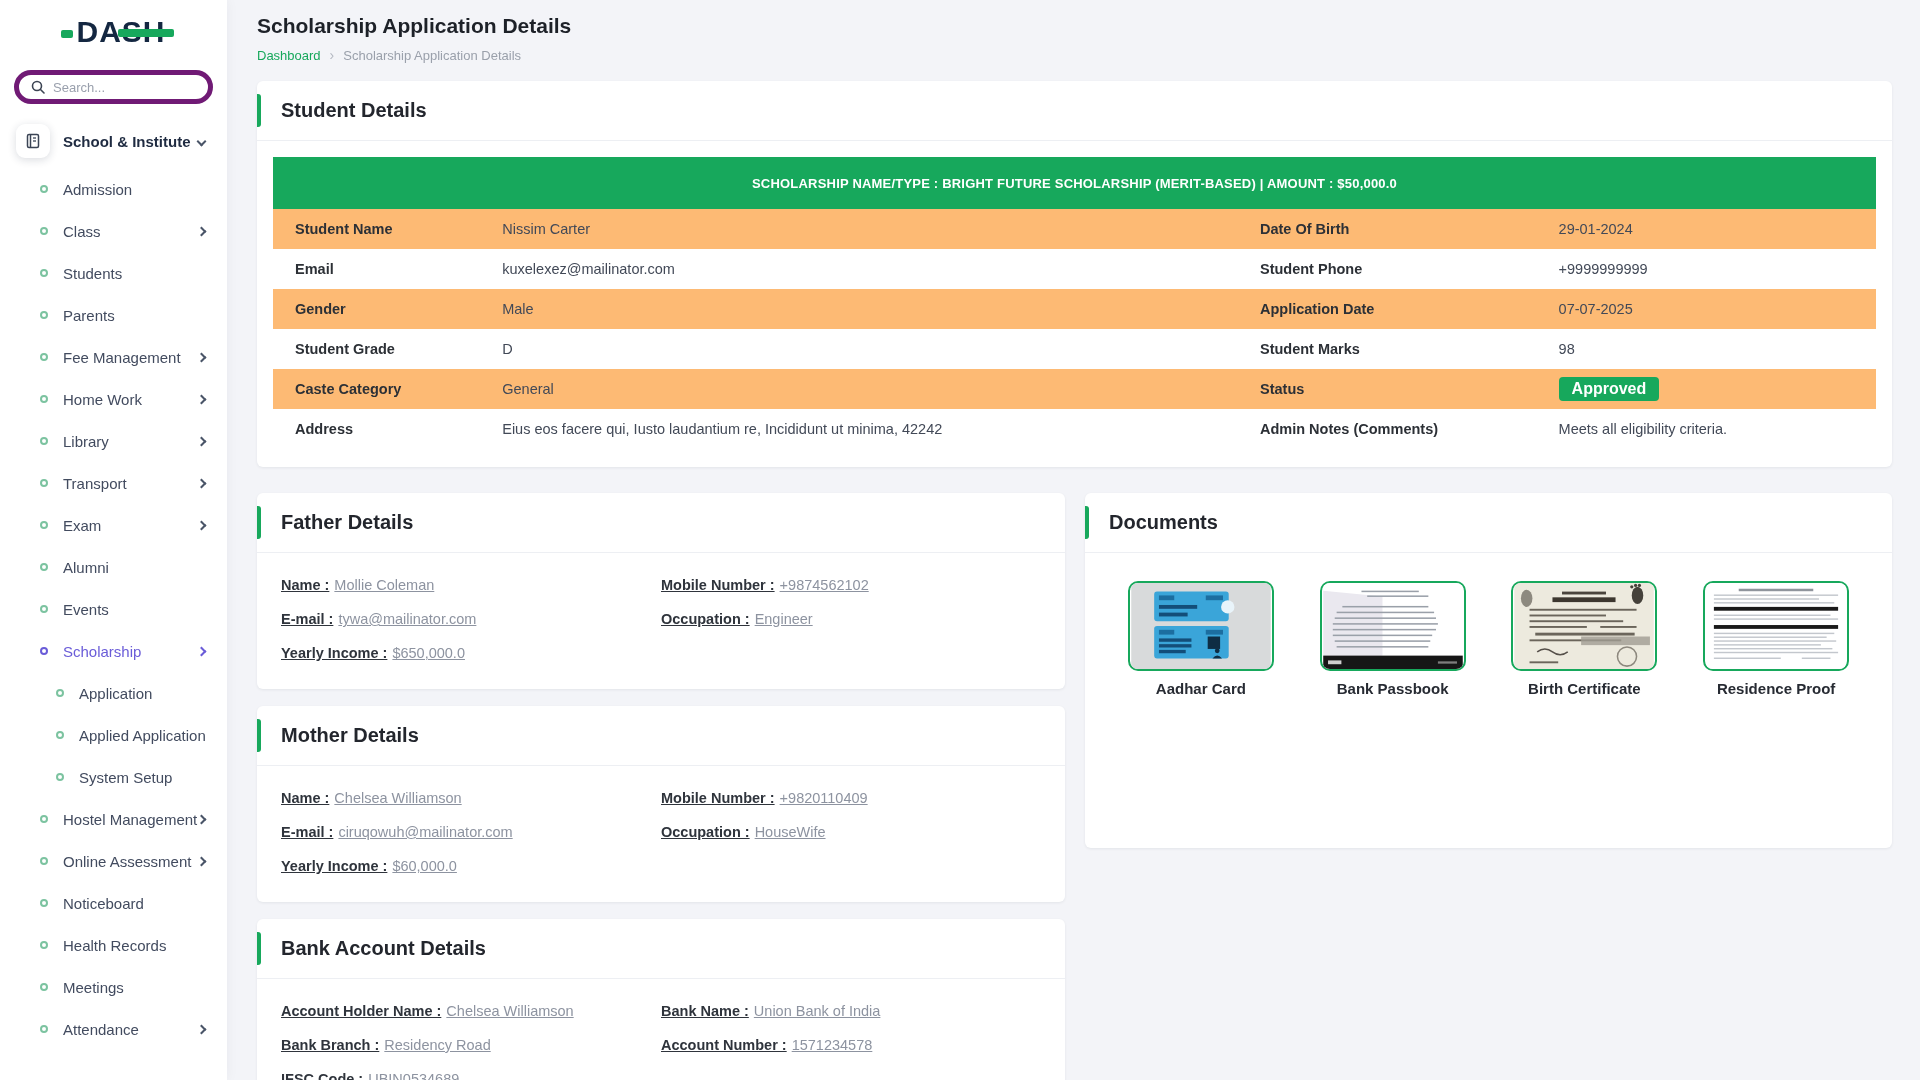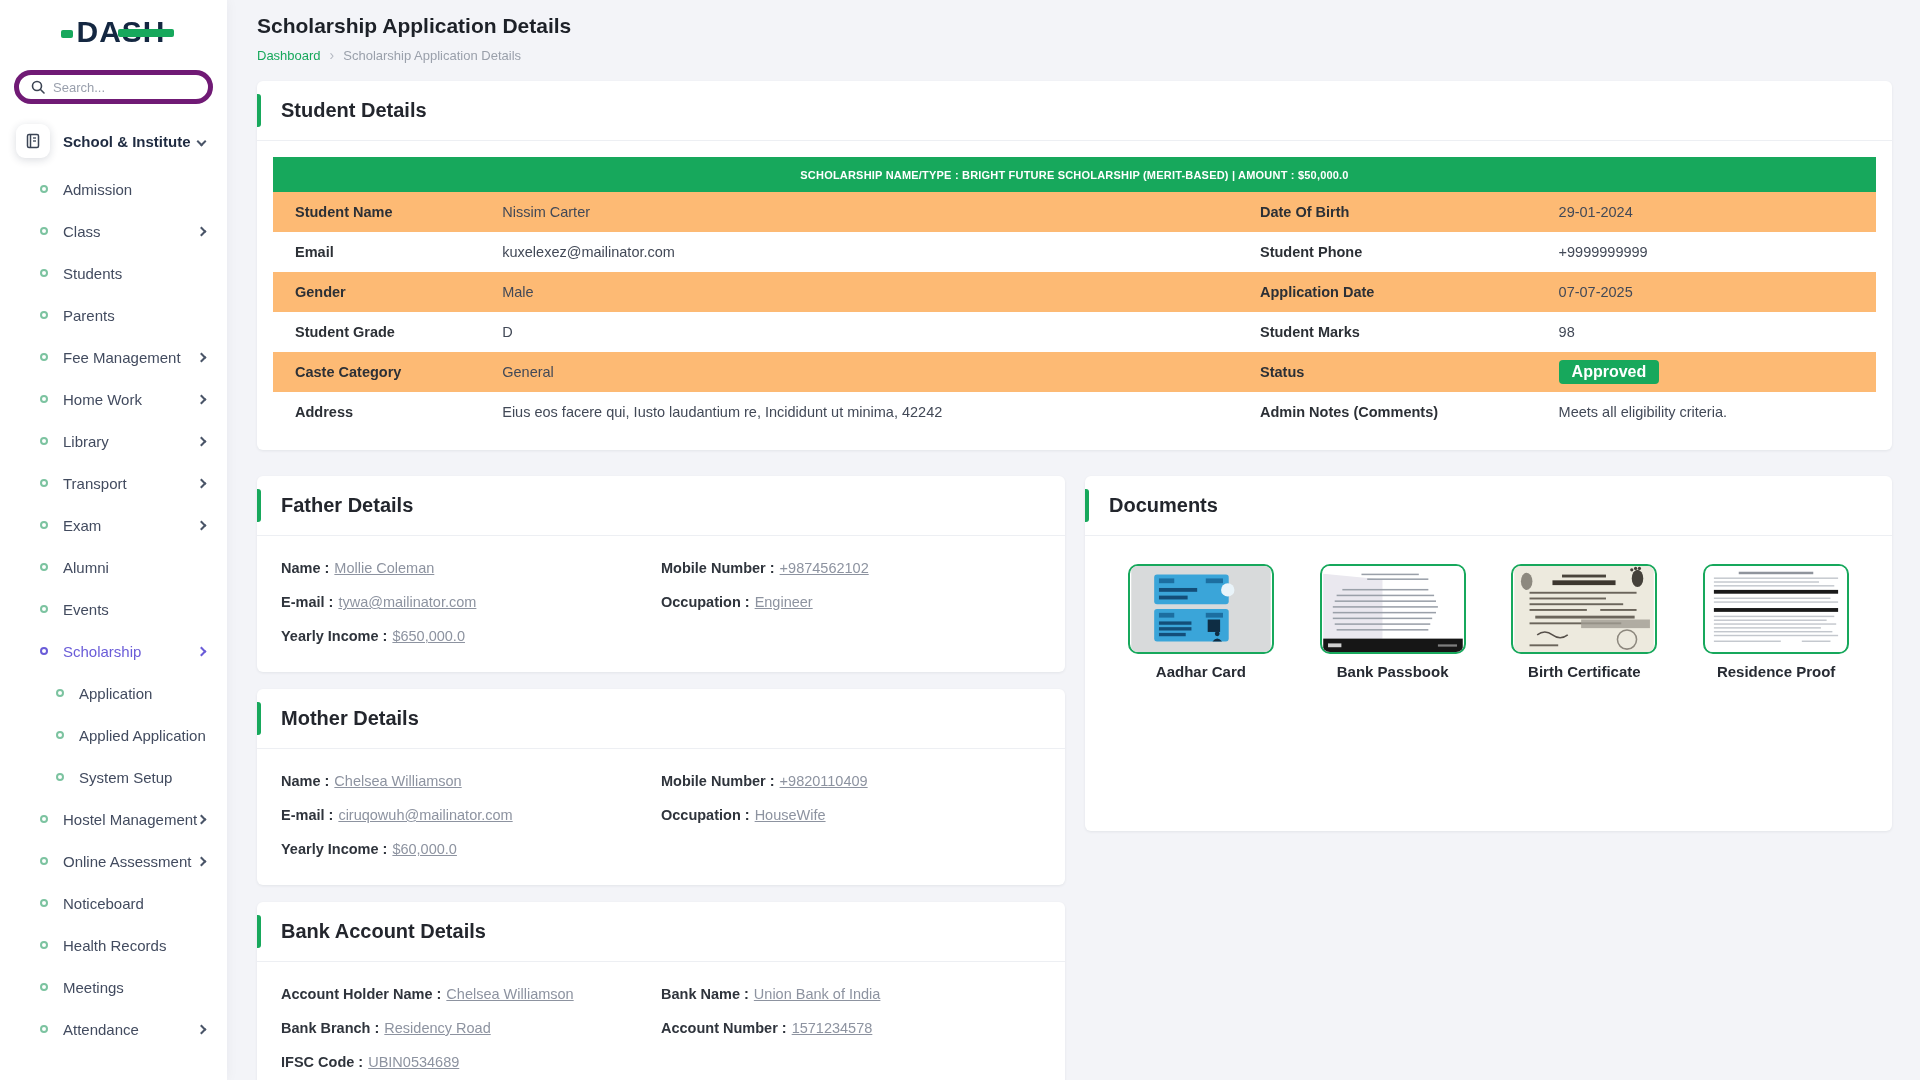--- a/index.html
+++ b/index.html
@@ -45,33 +45,33 @@
   .breadcrumb{font-size:13px;margin-bottom:18px;display:flex;align-items:center;gap:9px;}
   .breadcrumb a{color:var(--green);text-decoration:none;cursor:pointer;}
   .crumb-sep{color:#b4b8c2;font-size:14px;}
   .crumb-current{color:#9aa0ab;}
   .card{background:#fff;border-radius:6px;box-shadow:0 1px 3px rgba(16,24,40,.07);}
   .card-header{position:relative;padding:18px 24px;font-size:20px;font-weight:700;color:#23262d;border-bottom:1px solid #edeff3;}
   .card-header::before{content:'';position:absolute;left:0;top:13px;bottom:13px;width:4px;background:var(--green);border-radius:0 3px 3px 0;}
   
   .student-card{margin-bottom:26px;}
   .student-body{padding:16px 16px 18px;}
-  .banner{height:35px;background:var(--green);color:#fff;display:flex;align-items:center;justify-content:center;font-size:11px;font-weight:700;letter-spacing:.2px;}
+  .banner{height:52px;background:var(--green);color:#fff;display:flex;align-items:center;justify-content:center;font-size:13px;font-weight:700;letter-spacing:.2px;}
   table.details{width:100%;border-collapse:collapse;font-size:14.5px;table-layout:fixed;}
   table.details td{height:40px;vertical-align:middle;padding-right:10px;}
   table.details tr.stripe{background:#fdba74;}
   td.lab{padding-left:22px;font-weight:700;color:#2c3036;}
   td.val{color:#424957;}
   .badge{display:inline-block;background:var(--green);color:#fff;font-size:16px;font-weight:600;padding:3px 13px;border-radius:4px;}
   
   .lower{display:flex;gap:20px;align-items:flex-start;}
   .left-col{width:808px;display:flex;flex-direction:column;gap:17px;flex-shrink:0;}
   .two-col{display:grid;grid-template-columns:1fr 1fr;padding:22px 24px 12px;}
   .field{margin-bottom:14px;font-size:14.5px;line-height:20px;}
-  .f-label{font-weight:700;color:#2f343c;}
+  .f-label{font-weight:700;color:#2f343c;text-decoration:underline;}
   .f-value{color:var(--muted);margin-left:5px;text-decoration:underline;}
   
   .documents-card{flex:1;min-height:355px;}
   .docs-grid{display:grid;grid-template-columns:1fr 1fr 1fr 1fr;row-gap:26px;padding:28px 20px 30px;justify-items:center;}
   .doc{display:flex;flex-direction:column;align-items:center;cursor:pointer;}
   .doc-thumb{width:146px;height:90px;border:2px solid var(--green);border-radius:10px;overflow:hidden;background:#fff;}
   .doc-thumb svg{display:block;width:100%;height:100%;}
   .doc-label{margin-top:9px;font-size:15px;font-weight:700;color:#272b33;text-align:center;}
 </style>
 </head>

